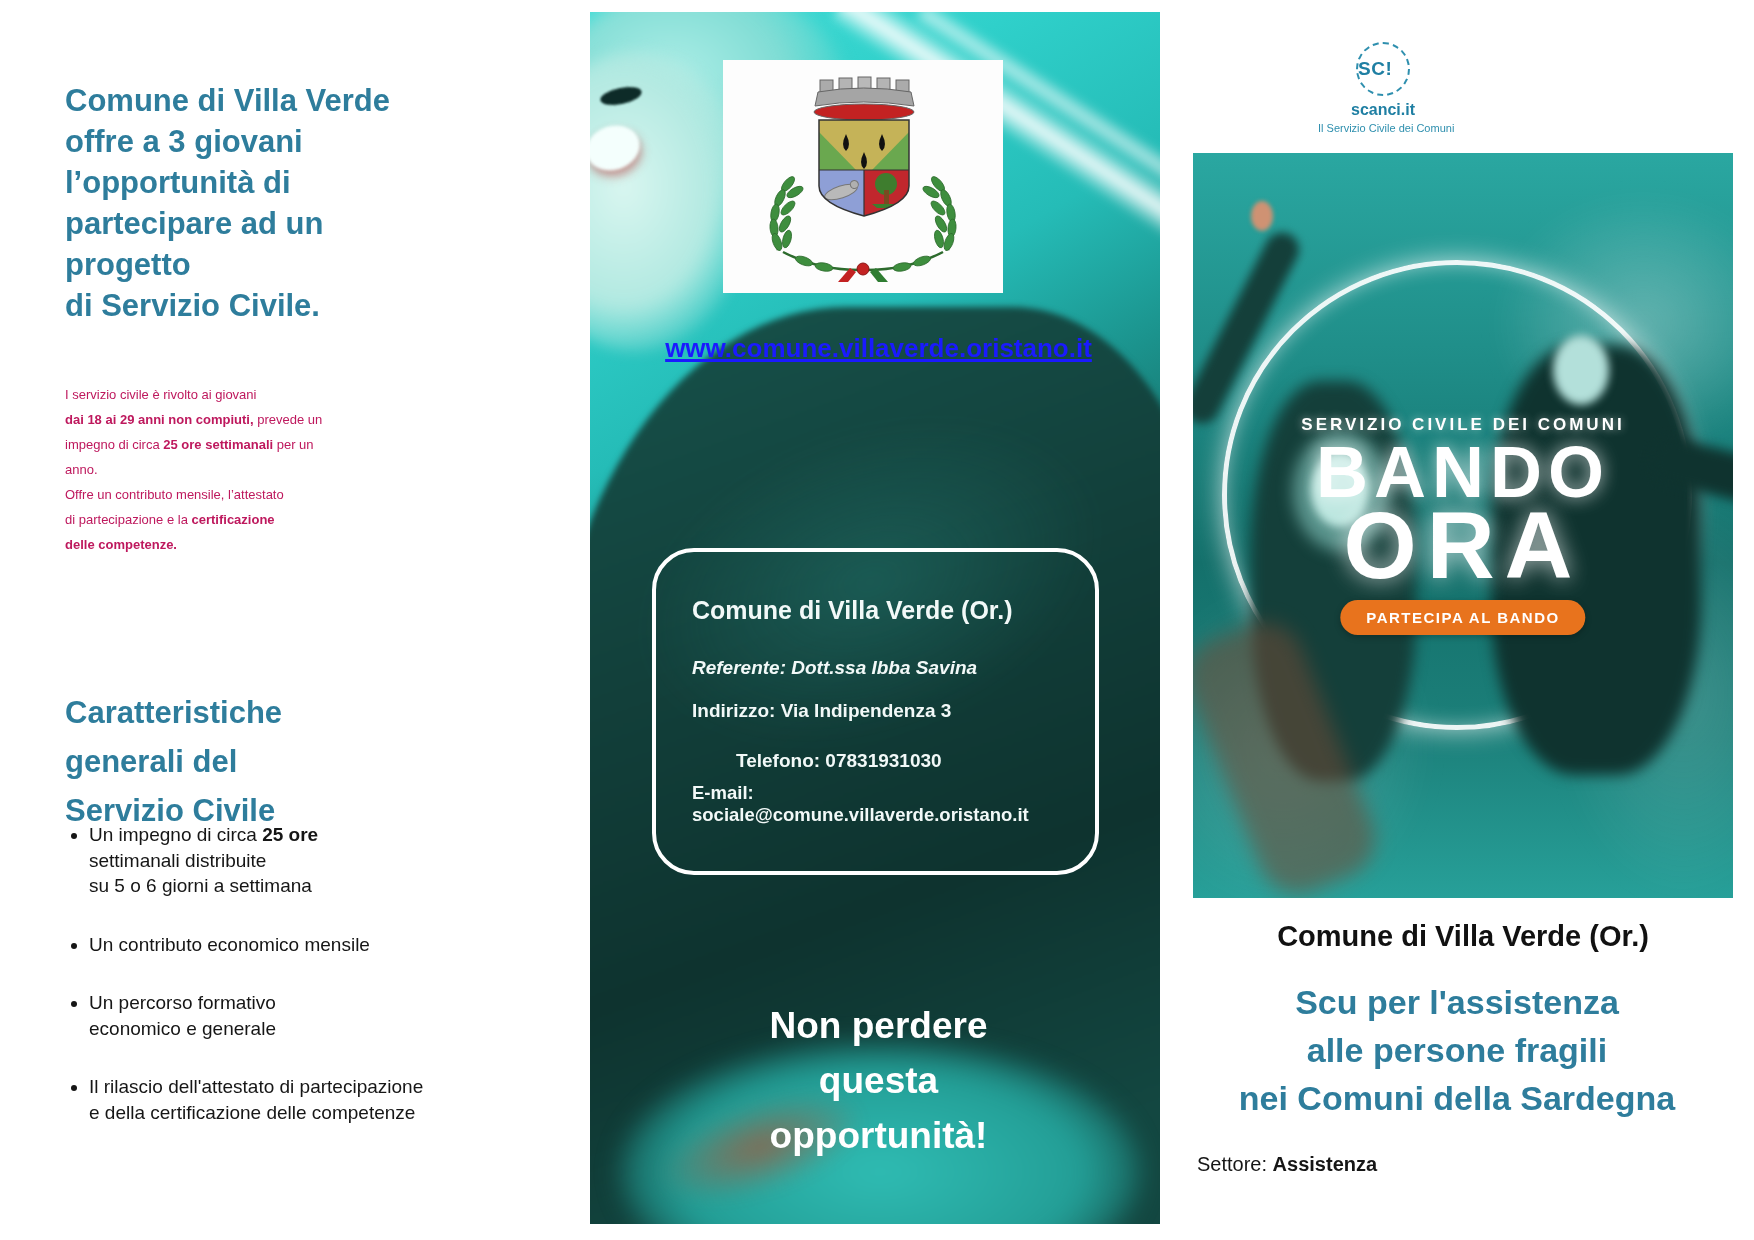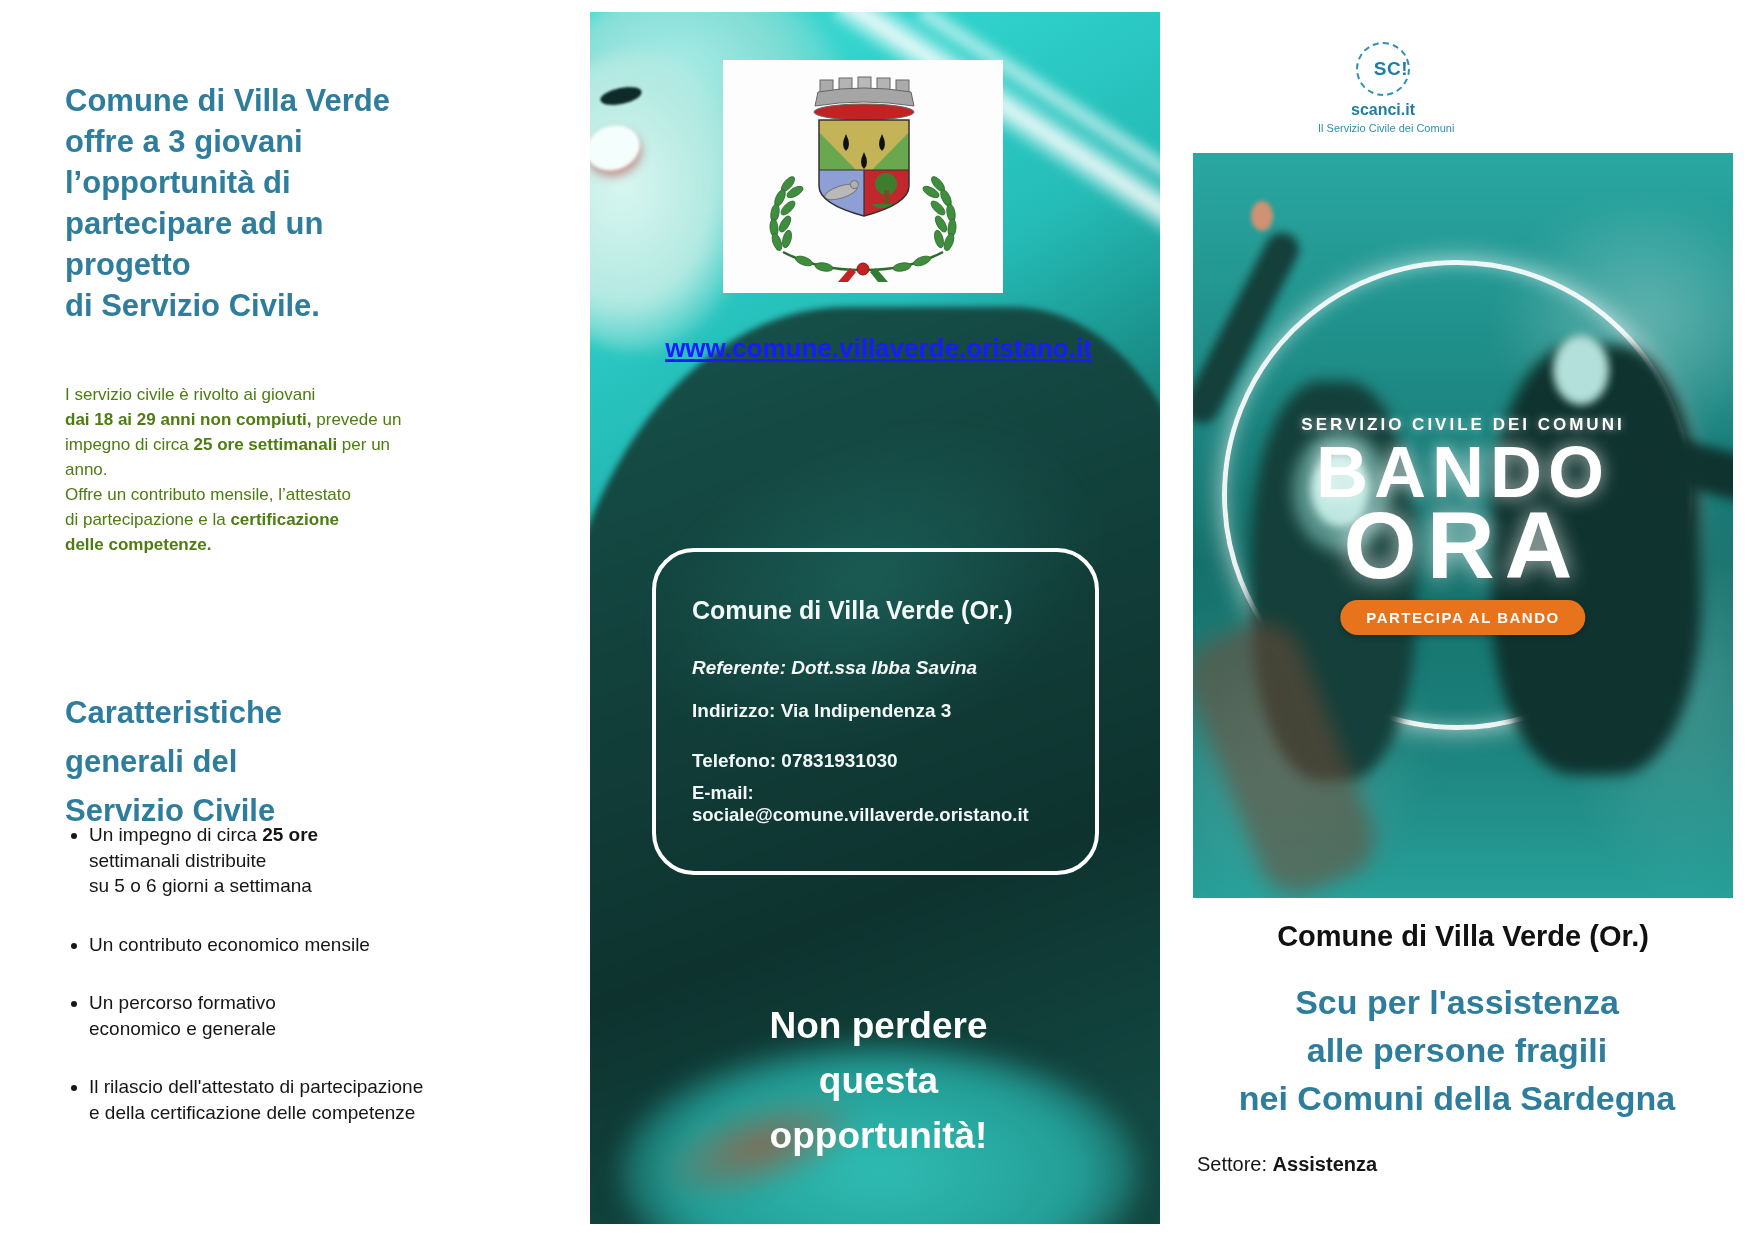--- a/index.html
+++ b/index.html
@@ -4,22 +4,22 @@
 <style>
   html,body{margin:0;padding:0;background:#ffffff;}
   .canvas{position:relative;width:1754px;height:1240px;background:#ffffff;overflow:hidden;
           font-family:"Liberation Sans",sans-serif;}
   .pre{white-space:pre-line;}
 
   
   .left-panel{position:absolute;left:0;top:0;width:565px;height:1240px;background:#ffffff;}
   .main-title{position:absolute;left:65px;top:80px;margin:0;font-size:31px;font-weight:bold;
               color:#2e7d9c;line-height:41px;}
-  .intro{position:absolute;left:65px;top:382px;margin:0;width:420px;font-size:17px;
-         color:#4d7c0f;line-height:25px;}
+  .intro{position:absolute;left:65px;top:382px;margin:0;width:420px;font-size:13px;
+         color:#be185d;line-height:25px;}
   .section-title{position:absolute;left:65px;top:688px;margin:0;font-size:31px;font-weight:bold;
                  color:#2e7d9c;line-height:49px;}
   .bullets{position:absolute;left:67px;top:822px;margin:0;padding:0 0 0 22px;width:430px;
            font-size:19px;color:#161616;line-height:25.5px;}
   .bullets li{margin-bottom:33px;}
 
   
   .photo-panel{position:absolute;left:590px;top:12px;width:577px;height:1212px;overflow:hidden;
                background:linear-gradient(150deg,#46ded8 0%,#2fd0ca 16%,#25bcb7 30%,#1b938d 42%,
                                           #155c55 58%,#113f3a 76%,#175b54 90%,#249e97 100%);}
@@ -57,30 +57,30 @@
              font-weight:bold;color:#1a1aff;text-decoration:underline;
              text-decoration-thickness:3px;cursor:pointer;}
   .info-text{position:absolute;left:0;top:426px;width:100%;text-align:center;font-size:21px;
              font-weight:bold;color:#f4fbfa;line-height:29px;}
   .contact-box{position:absolute;left:62px;top:536px;width:447px;height:327px;
                border:4px solid #ffffff;border-radius:42px;color:#f2f9f8;
                padding:44px 20px 0 36px;box-sizing:border-box;}
   .contact-title{font-size:25px;font-weight:bold;margin:0;}
   .contact-ref{font-size:19px;font-weight:bold;font-style:italic;margin-top:32px;}
   .contact-line{font-size:19px;font-weight:bold;margin-top:21px;}
-  .contact-tel{margin-top:28px;}
+  .contact-tel{margin-top:28px;margin-left:44px;}
   .contact-mail{margin-top:10px;font-size:18.5px;}
   .cta{position:absolute;left:0;top:986px;width:100%;text-align:center;font-size:37px;
        font-weight:bold;color:#ffffff;line-height:55px;}
 
   
   .right-panel{position:absolute;left:1160px;top:0;width:594px;height:1240px;background:#ffffff;}
   .scanci-logo{position:absolute;left:158px;top:42px;width:130px;text-align:center;}
   .sc-circle{width:50px;height:50px;margin:0 auto;border:2.5px dashed #2e8fae;border-radius:50%;
-             display:flex;align-items:center;justify-content:flex-end;}
+             display:flex;align-items:center;justify-content:flex-start;}
   .sc-badge{font-size:19px;font-weight:900;color:#1f7fa3;letter-spacing:.5px;}
   .sc-name{margin-top:5px;font-size:16px;font-weight:bold;color:#1f7fa3;}
   .sc-sub{margin-top:3px;font-size:11px;color:#2e8fae;white-space:nowrap;}
   .scu-logo{position:absolute;left:310px;top:44px;width:140px;text-align:center;}
   .scu-label{margin-top:5px;font-size:9.5px;font-weight:bold;color:#2b3a8c;letter-spacing:.4px;
              white-space:nowrap;}
   .poster{position:absolute;left:33px;top:153px;width:540px;height:745px;overflow:hidden;
           background:linear-gradient(180deg,#2aa7a1 0%,#1f8d88 28%,#14706b 55%,#1c807a 78%,#27a099 100%);}
   .po-smoke1{position:absolute;left:300px;top:40px;width:300px;height:260px;border-radius:50%;
              background:radial-gradient(ellipse,rgba(255,255,255,.30),rgba(255,255,255,0) 70%);filter:blur(14px);}

